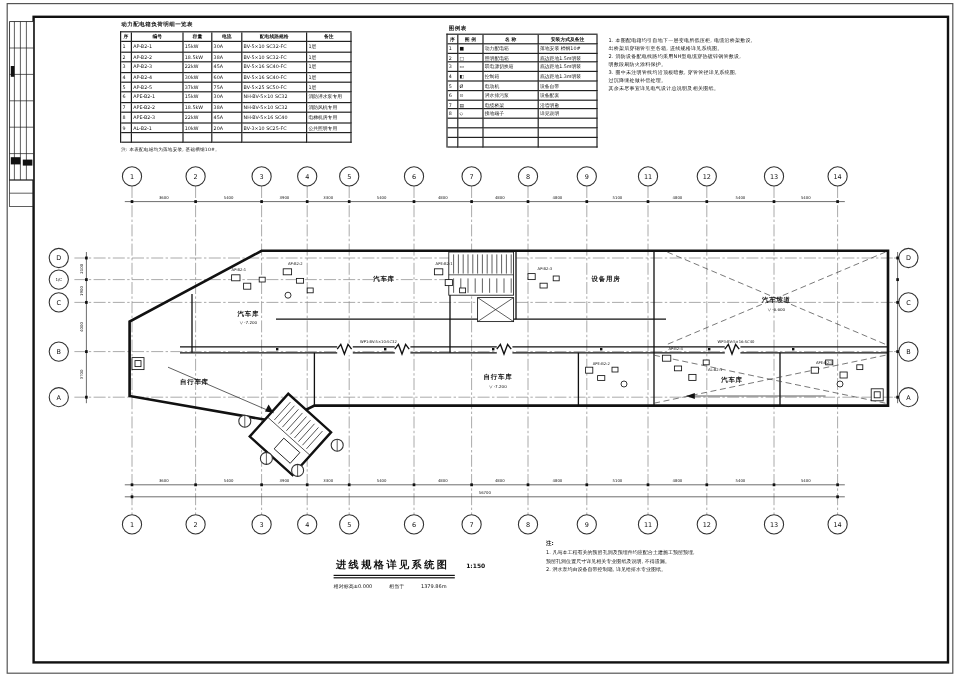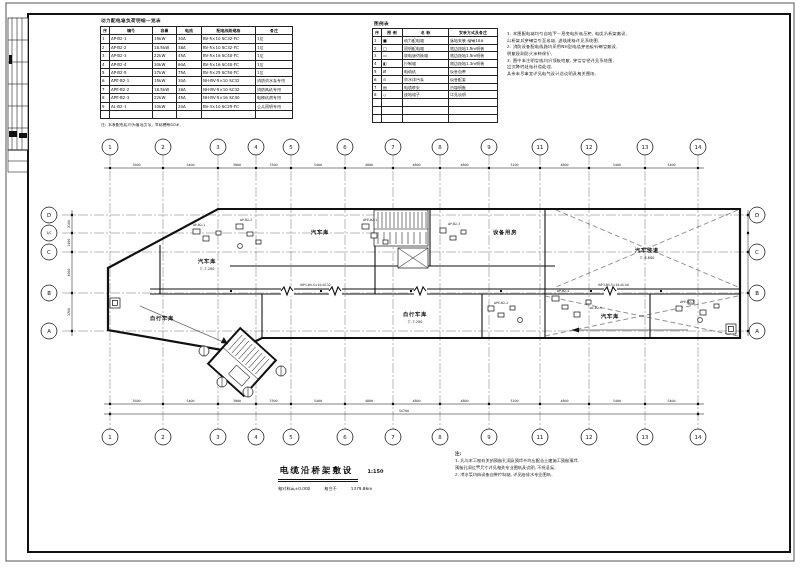--- a/index.html
+++ b/index.html
@@ -494,21 +494,21 @@
       <div class="nline">1. 本图配电箱均引自地下一层变电所低压柜, 电缆沿桥架敷设,</div>
       <div class="nline">    出桥架后穿钢管引至各箱, 进线规格详见系统图。</div>
       <div class="nline">2. 消防设备配电线路均采用NH型电缆穿热镀锌钢管敷设,</div>
       <div class="nline">    明敷段刷防火涂料保护。</div>
       <div class="nline">3. 图中未注明管线均沿顶板暗敷, 穿管管径详见系统图,</div>
       <div class="nline">    过沉降缝处做补偿处理。</div>
       <div class="nline">其余未尽事宜详见电气设计总说明及相关图纸。</div>
     </div>
 
   <div id="titleblock">
-    <span id="mainTitle">电缆沿桥架敷设</span><span id="scaleTxt">1:150</span>
+    <span id="mainTitle">进线规格详见系统图</span><span id="scaleTxt">1:150</span>
     <div id="subRow">
       <span>相对标高±0.000</span>
       <span>相当于</span>
       <span>1379.86m</span>
     </div>
   </div>
 
   <div id="notesB">
     <div class="hd">注:</div>
     <div>

